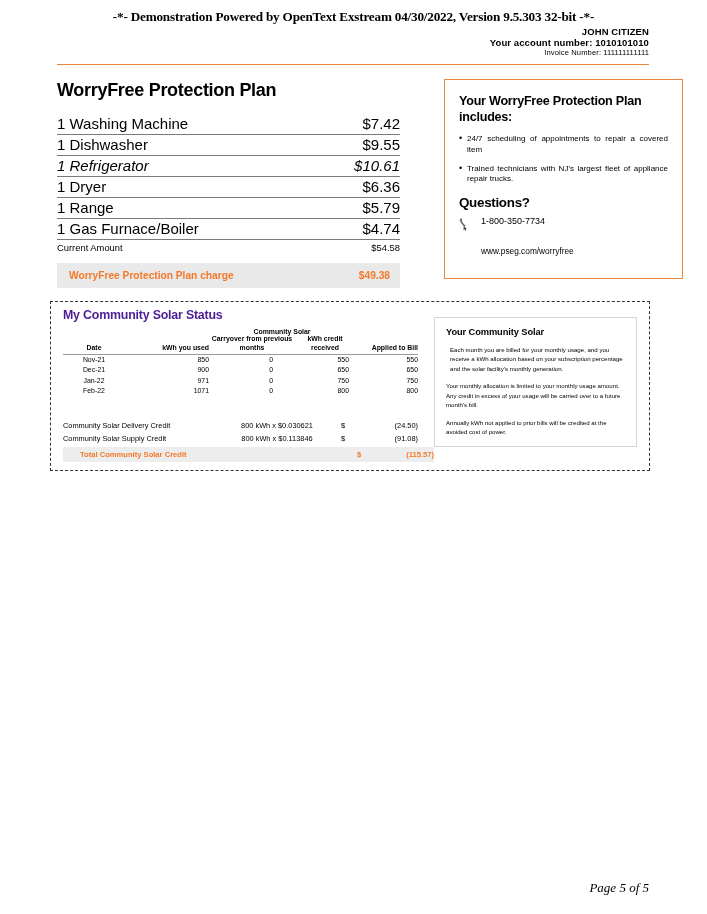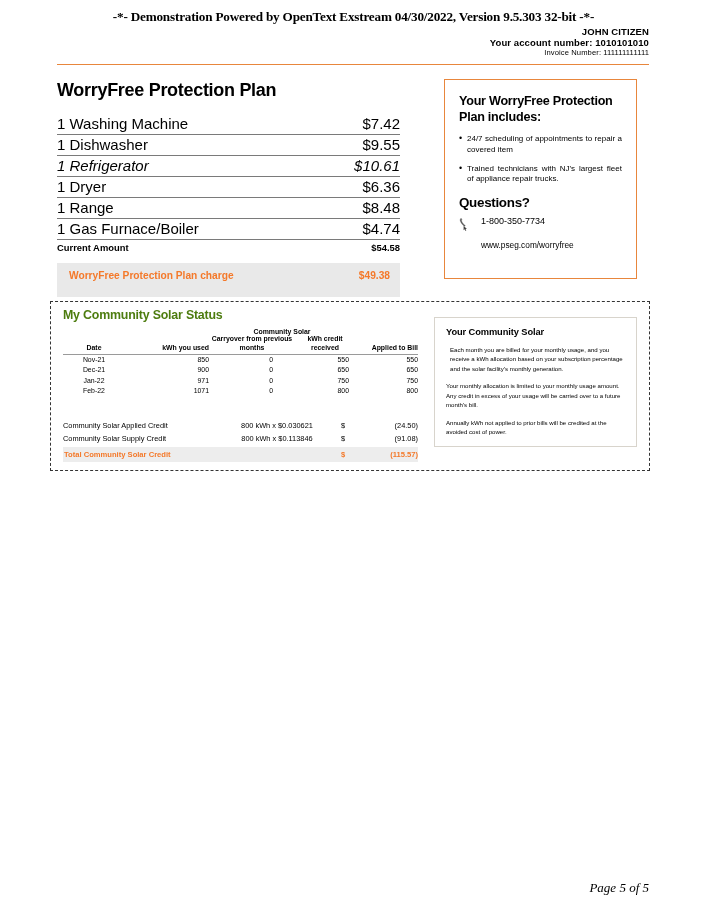--- a/index.html
+++ b/index.html
@@ -91,50 +91,50 @@
     font-style: italic;
   }
   .wf-row .amt {
     white-space: nowrap;
   }
   .wf-total {
     display: flex;
     justify-content: space-between;
     align-items: baseline;
     font-size: 9.4px;
-    font-weight: bold;
+    font-weight: normal;
     padding-top: 1px;
     text-align: center;
   }
   .wf-charge {
     display: flex;
     justify-content: space-between;
     align-items: baseline;
     background: #E9E9E9;
     color: #F4792A;
     font-weight: bold;
     font-size: 10.2px;
-    padding: 7px 10px 16px 12px;
+    padding: 7px 10px 7px 12px;
     margin-top: 10px;
   }
   .wf-discount {
     display: flex;
     justify-content: space-between;
     align-items: baseline;
     font-size: 9.4px;
     font-weight: bold;
     padding-top: 5px;
   }
 
   
   .includes-box {
     position: absolute;
     left: 444px;
     top: 79px;
-    width: 193px;
+    width: 239px;
     height: 200px;
     border: 1.2px solid #E8863C;
     box-sizing: border-box;
     padding: 14px 14px 0 14px;
   }
   .includes-title {
     font-size: 12.6px;
     font-weight: bold;
     line-height: 1.25;
     letter-spacing: -0.25px;
@@ -166,38 +166,38 @@
   .phone-icon {
     flex: 0 0 22px;
     padding-top: 1px;
   }
   .contact-phone {
     font-size: 9px;
   }
   .contact-web {
     font-size: 8.3px;
     padding-left: 22px;
-    margin-top: 5px;
+    margin-top: 11px;
   }
 
   
   .solar-box {
     position: absolute;
     left: 50px;
     top: 301px;
     width: 600px;
     height: 170px;
     border: 1.4px dashed #333333;
     box-sizing: border-box;
   }
   .solar-title {
     position: absolute;
     left: 12px;
     top: 6px;
-    color: #4d7c0f;
+    color: #4c1d95;
     font-size: 12.4px;
     font-weight: bold;
     letter-spacing: -0.2px;
   }
 
   .solar-table {
     position: absolute;
     left: 12px;
     top: 26px;
     width: 355px;
@@ -258,21 +258,21 @@
     position: absolute;
     left: 12px;
     bottom: 8px;
     width: 355px;
     background: #EDEDED;
     color: #F4792A;
     font-weight: bold;
     font-size: 7.6px;
     display: flex;
     align-items: center;
-    padding: 3px 0 3px 0;
+    padding: 3px 0 3px 16px;
   }
   .solar-total .st-label { flex: 1; padding-left: 1px; }
   .solar-total .st-dollar { width: 22px; text-align: left; }
   .solar-total .st-amt { width: 55px; text-align: right; }
 
   
   .solar-info {
     position: absolute;
     right: 12px;
     top: 15px;
@@ -334,21 +334,21 @@
   <div class="wf-row italic">
     <span>1 Refrigerator</span>
     <span class="amt">$10.61</span>
   </div>
   <div class="wf-row">
     <span>1 Dryer</span>
     <span class="amt">$6.36</span>
   </div>
   <div class="wf-row">
     <span>1 Range</span>
-    <span class="amt">$8.48</span>
+    <span class="amt">$5.79</span>
   </div>
   <div class="wf-row">
     <span>1 Gas Furnace/Boiler</span>
     <span class="amt">$4.74</span>
   </div>
 
   <div class="wf-total">
     <span>Current Amount</span>
     <span>$54.58</span>
   </div>
@@ -432,21 +432,21 @@
       <td class="d-date">Feb-22</td>
       <td class="d-num">1071</td>
       <td class="d-carry">0</td>
       <td class="d-cred">800</td>
       <td class="d-num">800</td>
     </tr>
   </tbody>
     </table>
 
   <div class="credit-line" style="top:119px;">
-    <span class="cl-label">Community Solar Applied Credit</span>
+    <span class="cl-label">Community Solar Delivery Credit</span>
     <span class="cl-calc">800 kWh x $0.030621</span>
     <span class="cl-dollar">$</span>
     <span class="cl-amt">(24.50)</span>
   </div>
   <div class="credit-line" style="top:132px;">
     <span class="cl-label">Community Solar Supply Credit</span>
     <span class="cl-calc">800 kWh x $0.113846</span>
     <span class="cl-dollar">$</span>
     <span class="cl-amt">(91.08)</span>
   </div>

